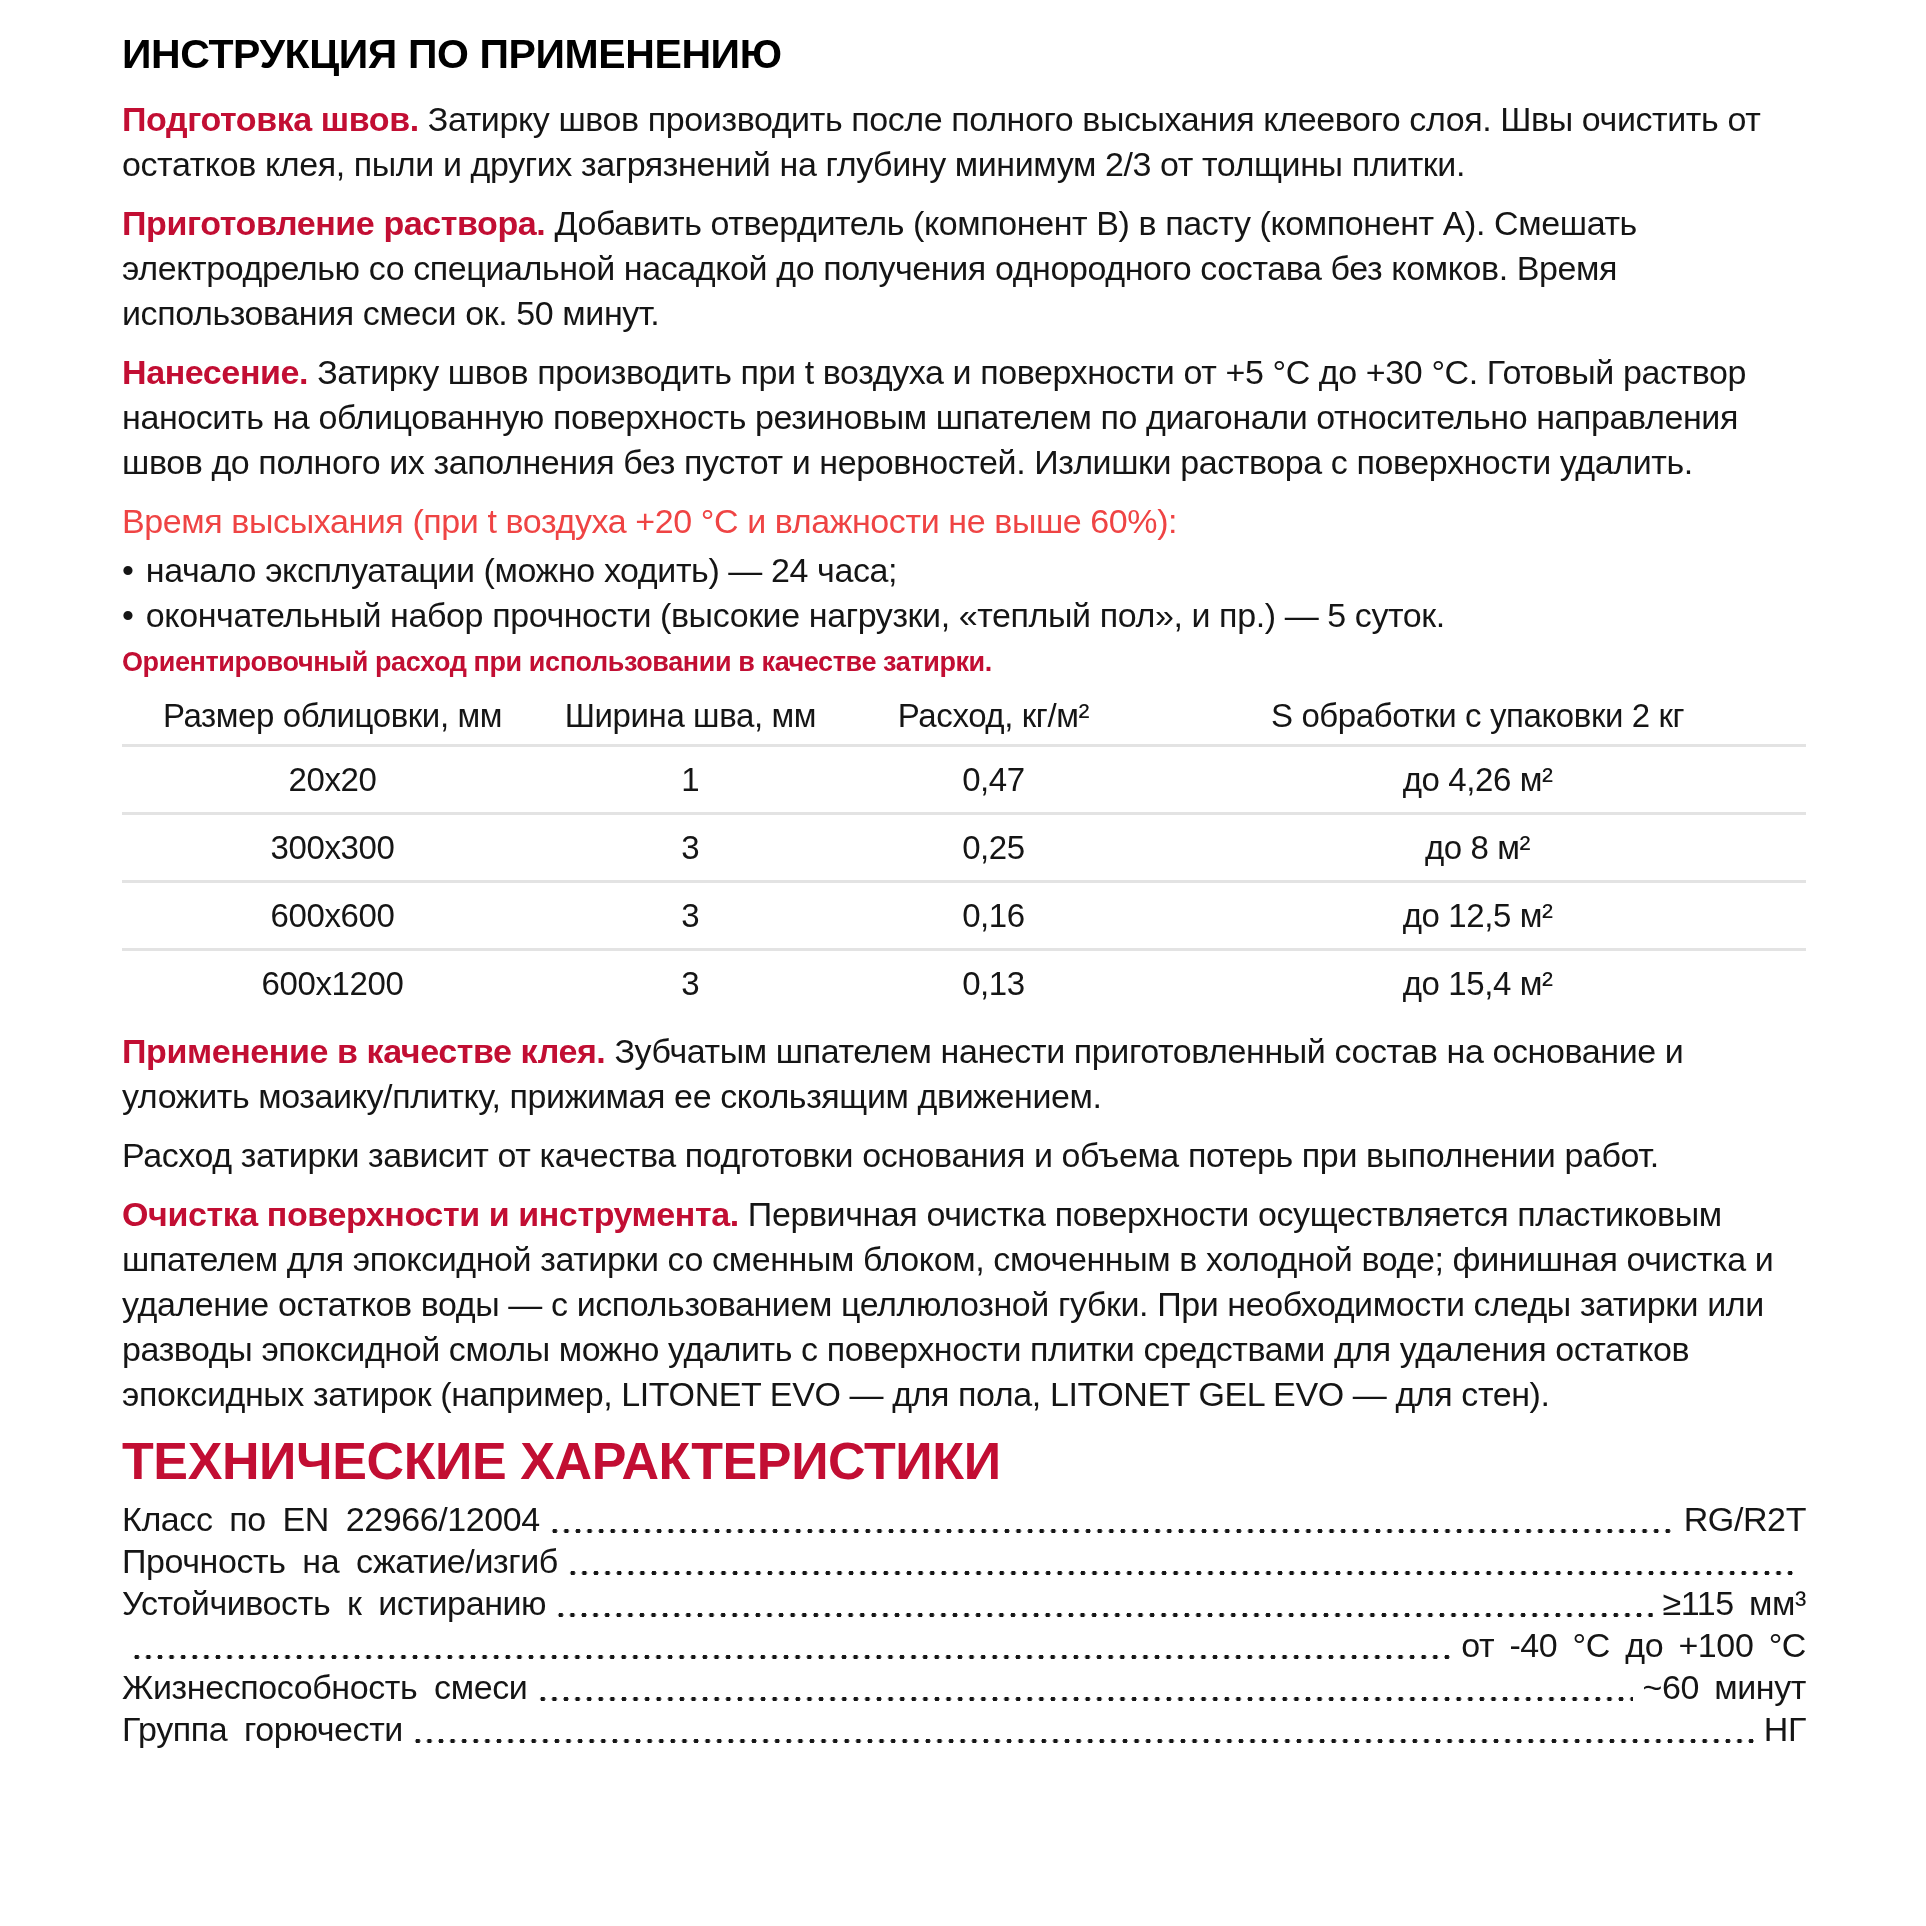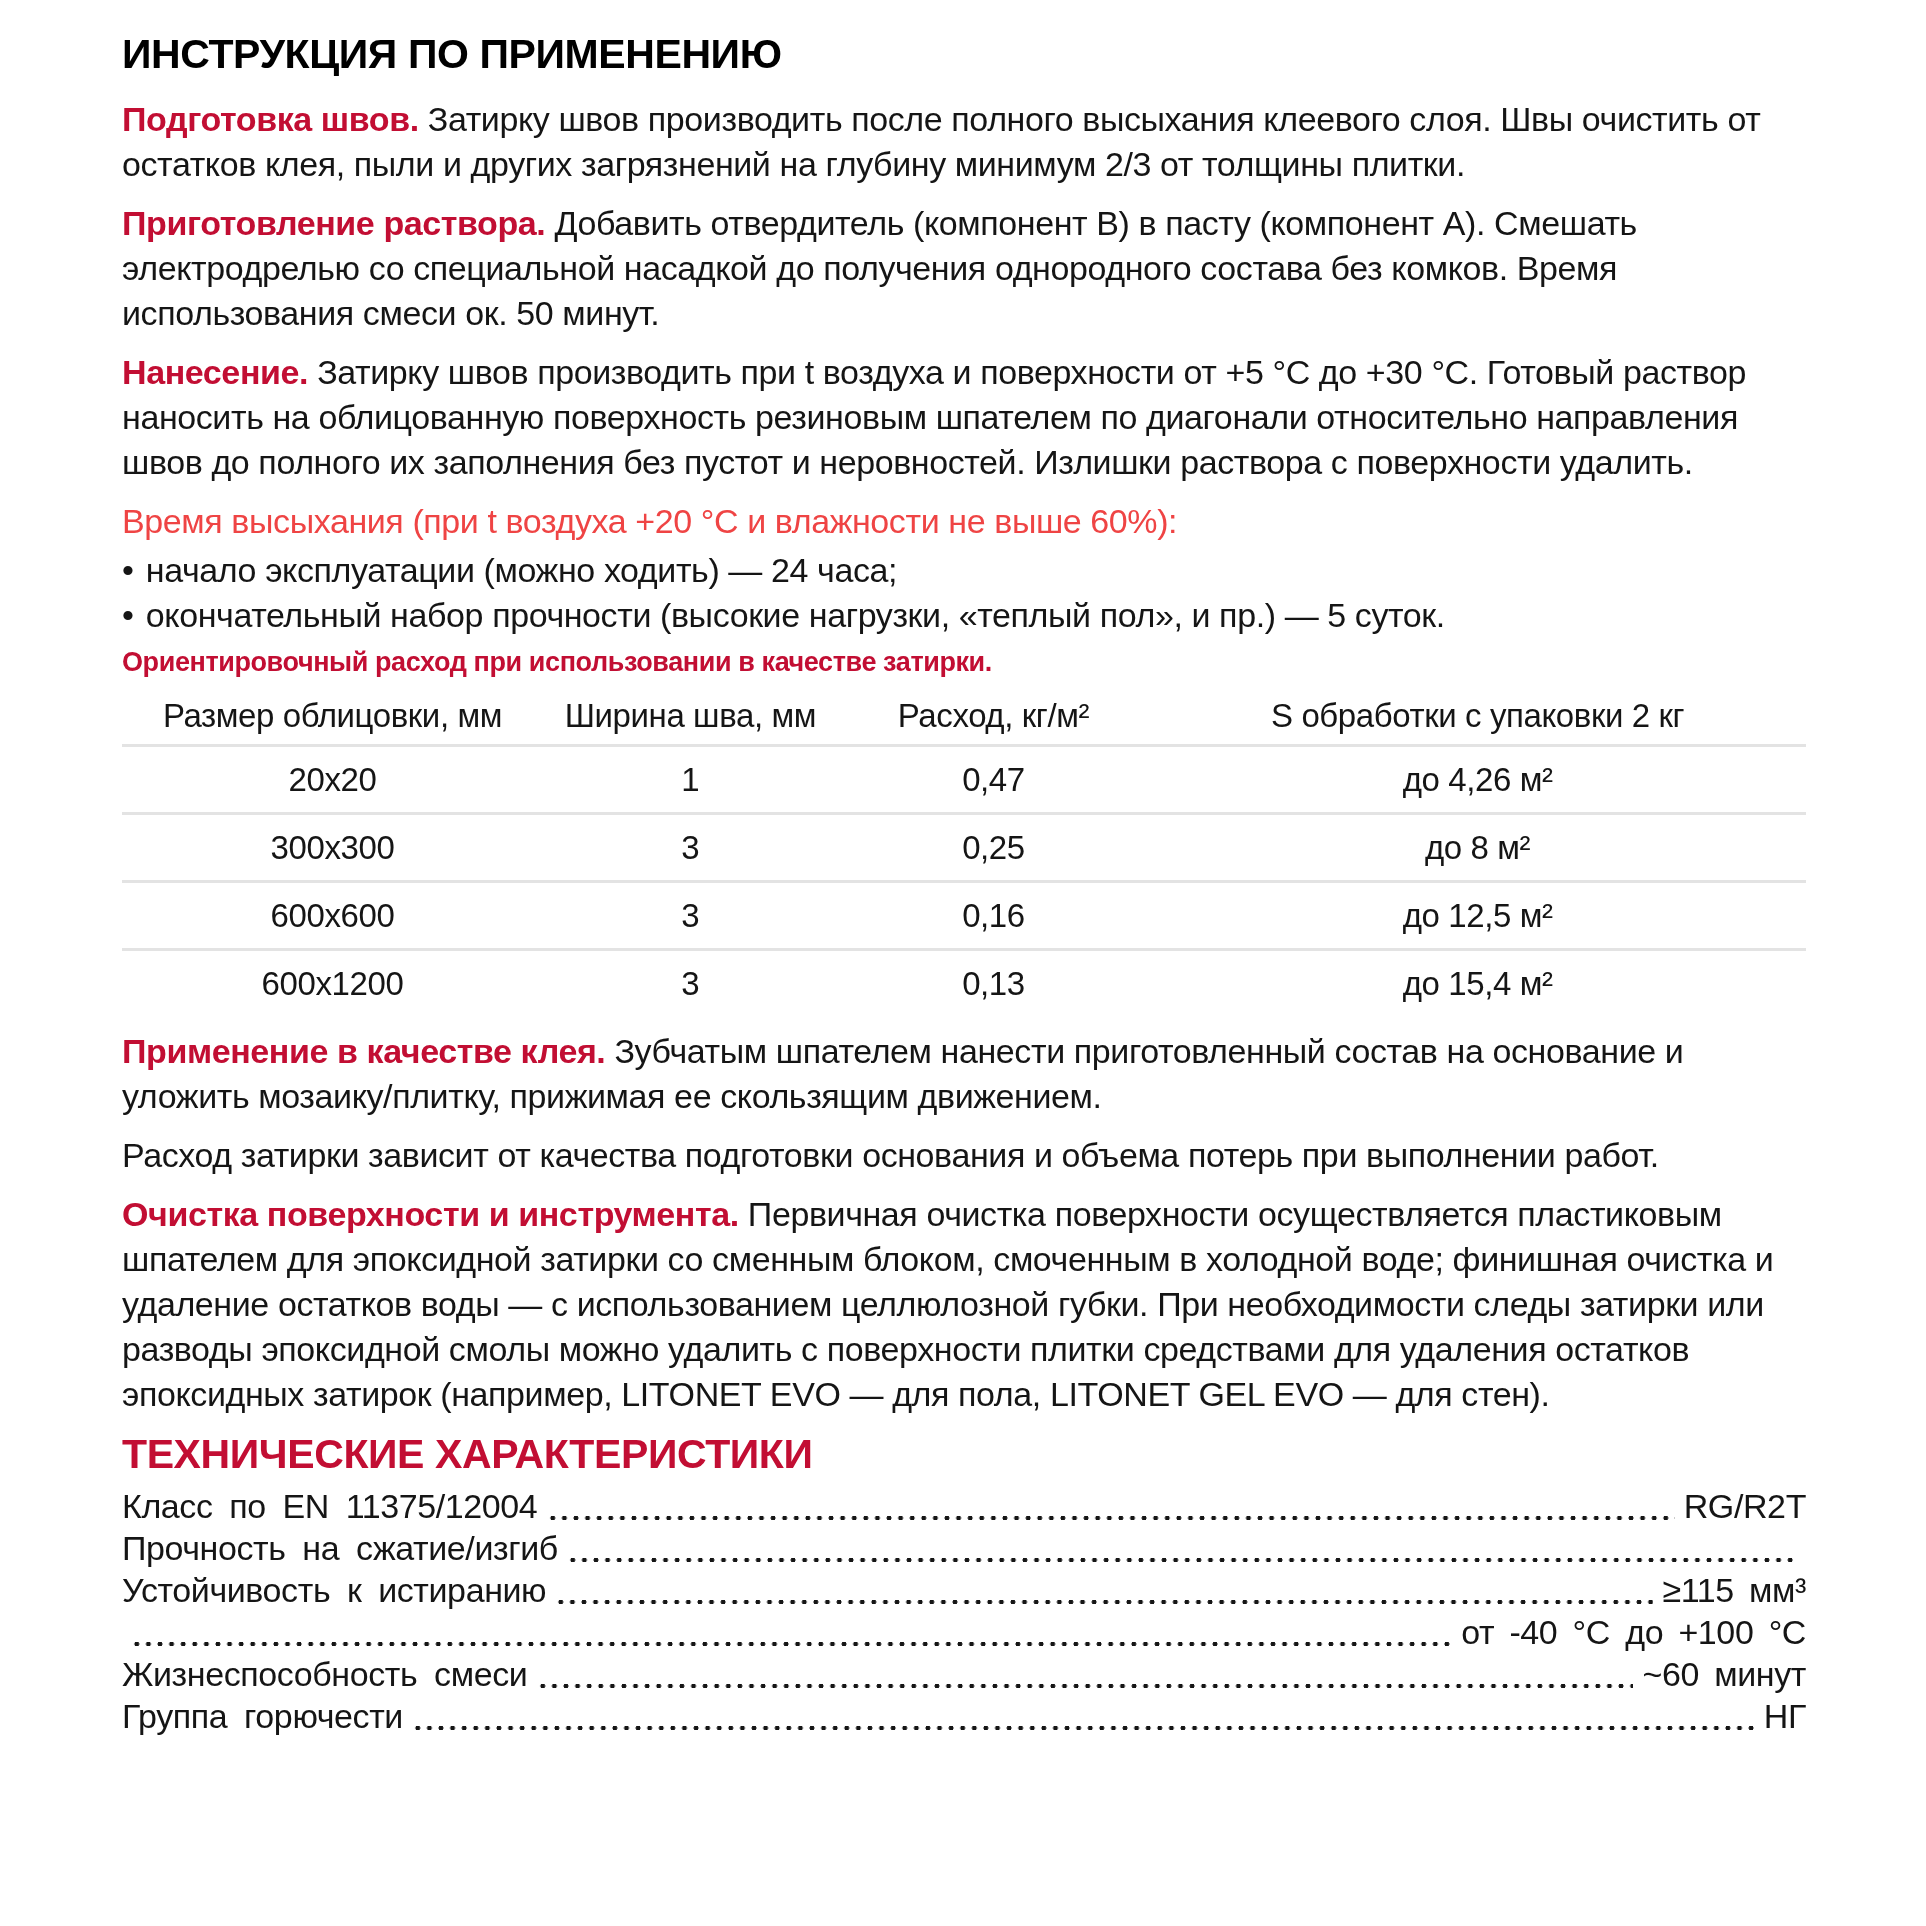--- a/index.html
+++ b/index.html
@@ -57,21 +57,21 @@
   table.consumption td {
     text-align: center; height: 65px; vertical-align: middle;
     border-bottom: 3.1px solid #e3e3e3;
     padding: 0;
   }
   table.consumption tr:last-child td { border-bottom: none; }
   .col1 { width: 25%; } .col2 { width: 17.5%; } .col3 { width: 18.5%; } .col4 { width: 39%; }
 
   .tech-title {
     margin: 6.2px 0 7.7px 0;
-    font-size: 41px; font-weight: 800; color: #c20e33;
+    font-size: 52px; font-weight: 800; color: #c20e33;
     letter-spacing: -0.4px;
   }
   .spec {
     display: flex; align-items: baseline;
     font-size: 34px; line-height: 42px;
     letter-spacing: -0.4px;
   }
   .spec-label { white-space: nowrap; word-spacing: 7.7px; }
   .spec-value { white-space: nowrap; word-spacing: 6.2px; }
   .spec-dots {
@@ -142,21 +142,21 @@
 
   <p class="para"><span class="lead">Применение в качестве клея.</span> <span>Зубчатым шпателем нанести приготовленный состав на основание и уложить мозаику/плитку, прижимая ее скользящим движением.</span></p>
 
   <p class="para">Расход затирки зависит от качества подготовки основания и объема потерь при выполнении работ.</p>
 
   <p class="para"><span class="lead">Очистка поверхности и инструмента.</span> <span>Первичная очистка поверхности осуществляется пластиковым шпателем для эпоксидной затирки со сменным блоком, смоченным в холодной воде; финишная очистка и удаление остатков воды — с использованием целлюлозной губки. При необходимости следы затирки или разводы эпоксидной смолы можно удалить с поверхности плитки средствами для удаления остатков эпоксидных затирок (например, LITONET EVO — для пола, LITONET GEL EVO — для стен).</span></p>
 
   <h2 class="tech-title">ТЕХНИЧЕСКИЕ ХАРАКТЕРИСТИКИ</h2>
 
   <div class="spec">
-    <span class="spec-label">Класс по EN 11375/12004</span>
+    <span class="spec-label">Класс по EN 22966/12004</span>
     <span class="spec-dots"></span>
     <span class="spec-value">RG/R2T</span>
   </div>
   <div class="spec">
     <span class="spec-label">Прочность на сжатие/изгиб</span>
     <span class="spec-dots"></span>
   </div>
   <div class="spec">
     <span class="spec-label">Устойчивость к истиранию</span>
     <span class="spec-dots"></span>

